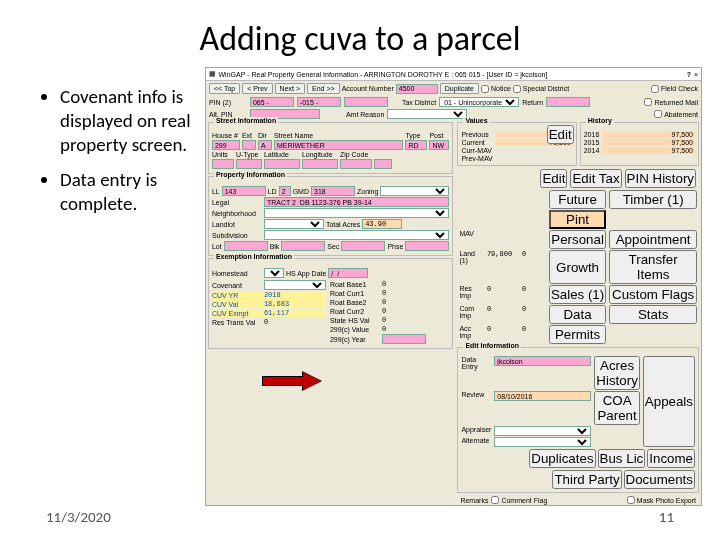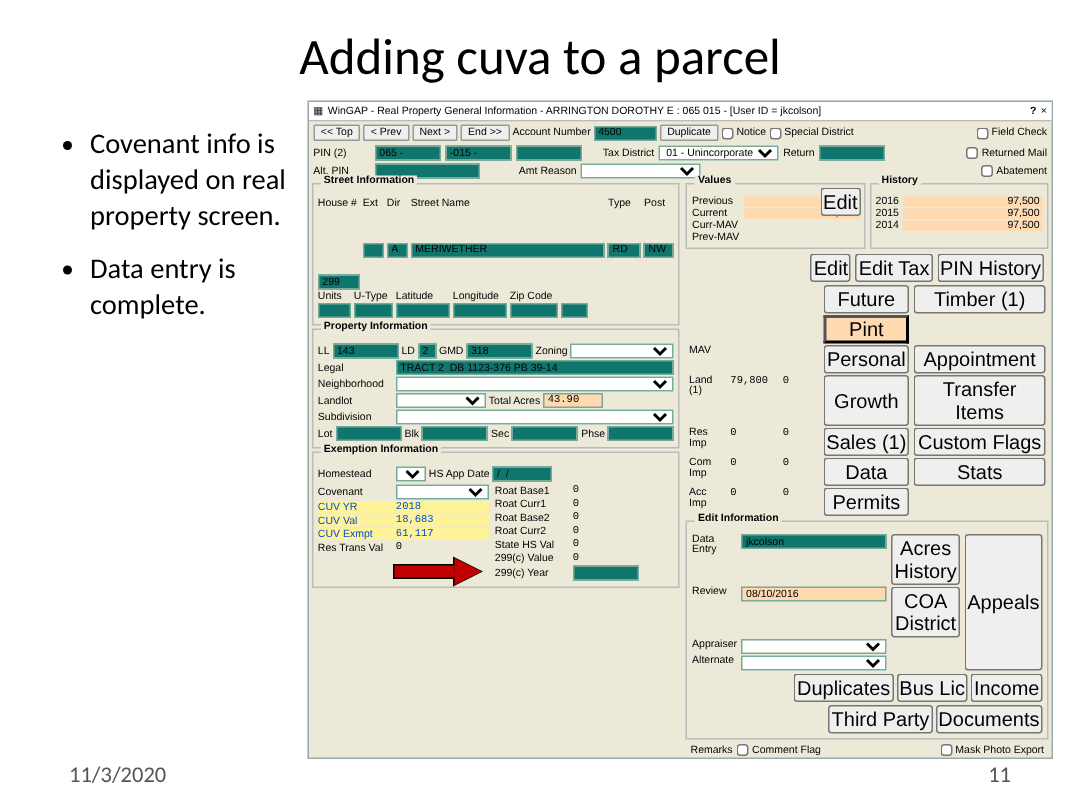--- a/index.html
+++ b/index.html
@@ -8,21 +8,21 @@
   .content { display: flex; padding: 0 18px; }
   .bullets { width: 218px; padding: 18px 4px 0 28px; font-size: 19px; line-height: 1.25; }
   .bullets li { list-style: disc; margin-bottom: 12px; margin-left: 14px; }
   .app { flex: 1; border: 1px solid #9aa; background: #ece9d8; position: relative; font-family: Tahoma, Arial, sans-serif; font-size: 7px; color: #000; }
   .titlebar { background: #fff; height: 13px; display: flex; align-items: center; padding: 0 3px; font-size: 7px; gap: 3px; border-bottom: 1px solid #bbb;}
   .titlebar .spacer { flex: 1; }
   .titlebar .q { font-weight: bold; }
   .navbar { display: flex; align-items: center; gap: 2px; padding: 2px 3px; }
   .navbar button, .btn { background: #efefef; border: 1px solid #999; font-size: 7px; padding: 1px 4px; border-radius: 1px; font-family: inherit; cursor: pointer; }
   .lbl { font-size: 7px; }
-  .inp { background: #0f766e; border: 1px solid #7a9; font-size: 7px; padding: 0 2px; height: 10px; }
+  .inp { background: #f9a8d4; border: 1px solid #7a9; font-size: 7px; padding: 0 2px; height: 10px; }
   .sel { background: #fff; border: 1px solid #7a9; font-size: 7px; height: 10px; }
   .row { display: flex; align-items: center; gap: 3px; padding: 1px 3px; }
   .chk { display: inline-flex; align-items: center; gap: 2px; font-size: 7px; }
   .chk input { width: 8px; height: 8px; }
   .cols { display: flex; }
   .colL { width: 58%; padding: 0 2px; }
   .colR { flex: 1; padding: 0 2px; }
   .group { border: 1px solid #bbb; margin: 2px 0; position: relative; padding: 8px 3px 3px 3px; }
   .group > .gtitle { position: absolute; top: -6px; left: 5px; background: #ece9d8; padding: 0 2px; font-weight: bold; font-size: 7px; }
   .fldrow { display: flex; gap: 2px; align-items: center; margin: 1px 0; }
@@ -121,21 +121,21 @@
           <div class="gtitle">Street Information</div>
           <div class="fldrow">
             <span style="width:28px">House #</span>
             <span style="width:14px">Ext</span>
             <span style="width:14px">Dir</span>
             <span class="flex1">Street Name</span>
             <span style="width:22px">Type</span>
             <span style="width:20px">Post</span>
           </div>
           <div class="fldrow">
-            <input class="inp" style="width: 28px; margin-top: 43px;" value="299">
+            <input class="inp" style="width: 28px;" value="299">
             <input class="inp" style="width: 14px;">
             <input class="inp" style="width: 14px;" value="A">
             <input class="inp flex1" value="MERIWETHER" style="">
             <input class="inp" style="width: 22px;" value="RD">
             <input class="inp" style="width: 20px;" value="NW">
           </div>
           <div class="fldrow">
             <span style="width:22px">Units</span>
             <span style="width:26px">U-Type</span>
             <span style="width:36px">Latitude</span>
@@ -330,21 +330,21 @@
 
         <div class="group">
           <div class="gtitle">Edit Information</div>
           <div style="display:grid; grid-template-columns: auto 1fr auto auto; gap:1px 3px;">
             <span>Data Entry</span>
             <input class="inp" value="jkcolson" style="">
             <button>Acres History</button>
             <button style="grid-row: span 4; height:auto">Appeals</button>
             <span>Review</span>
             <input class="inp peach" value="08/10/2016" style="">
-            <button>COA District</button>
+            <button>COA Parent</button>
             <span>Appraiser</span>
             <select class="sel"></select>
               <span></span>
             <span>Alternate</span>
             <select class="sel"></select>
               <span></span>
           </div>
           <div style="display:flex; gap:2px; flex-wrap:wrap; margin-top:2px; justify-content:flex-end">
             <button>Duplicates</button>
             <button>Bus Lic</button>

